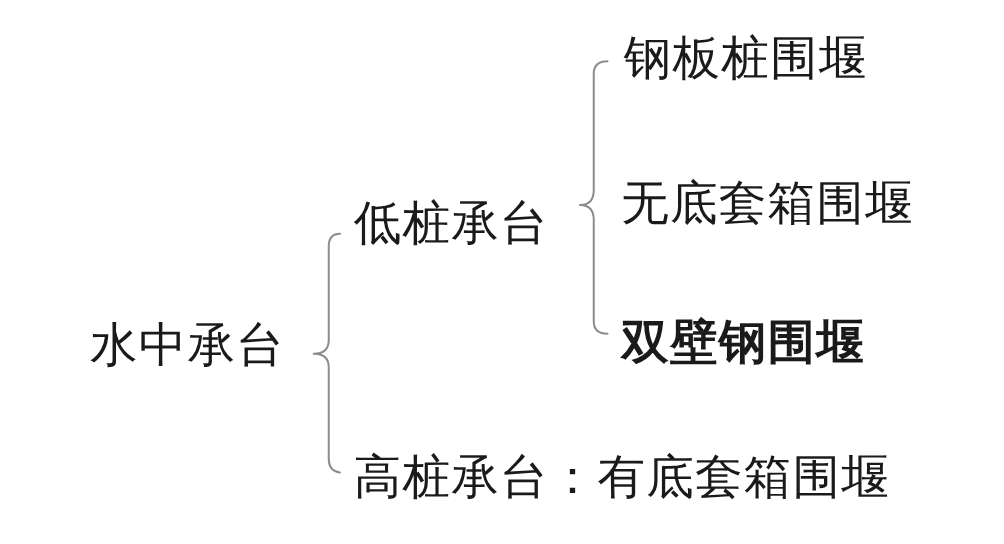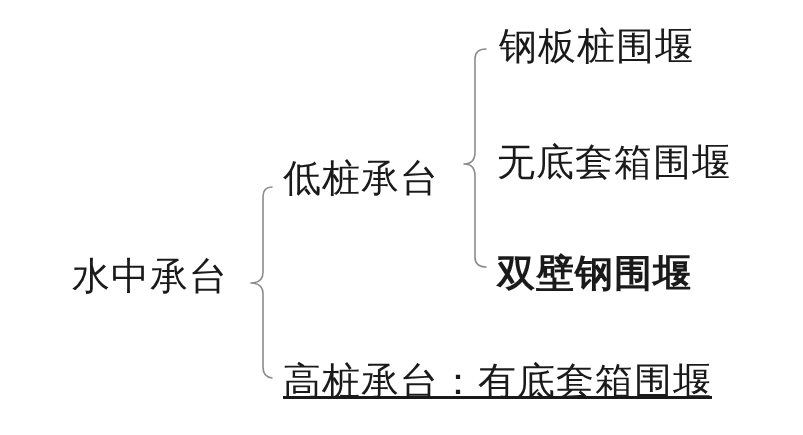--- a/index.html
+++ b/index.html
@@ -17,21 +17,21 @@
     line-height: 38px;
     letter-spacing: 1px;
     color: #1a1a1a;
     white-space: nowrap;
   }
   .pos-root  { left: 72px;  top: 257px; }
   .pos-low   { left: 283px; top: 159px; }
   .pos-c0    { left: 499px; top: 27px;  }
   .pos-c1    { left: 497px; top: 143px; }
   .pos-c2    { left: 497px; top: 254px; font-weight: bold; }
-  .pos-high  { left: 283px; top: 362px; text-decoration: underline; }
+  .pos-high  { left: 283px; top: 362px; }
   .braces {
     position: absolute;
     left: 0; top: 0;
     width: 803px; height: 435px;
     pointer-events: none;
   }
   .brace-path {
     fill: none;
     stroke: #8c8c8c;
     stroke-width: 1.6;

